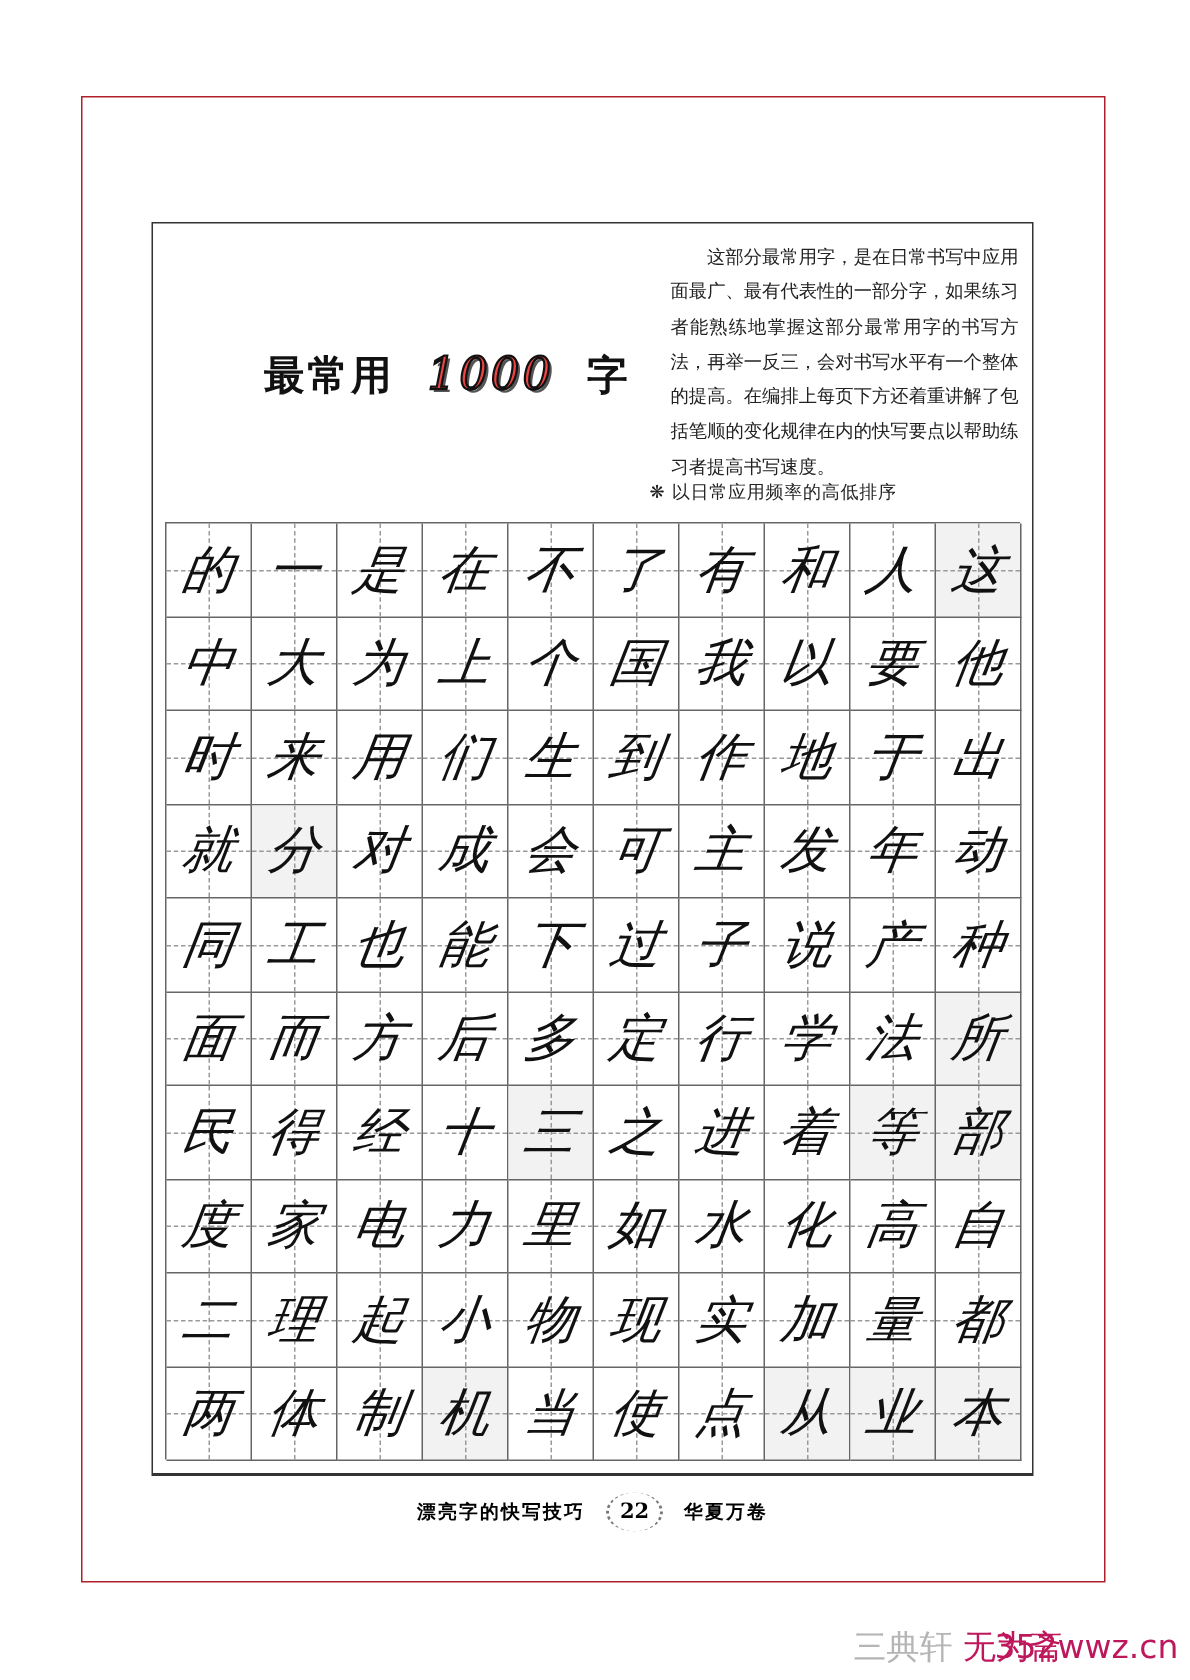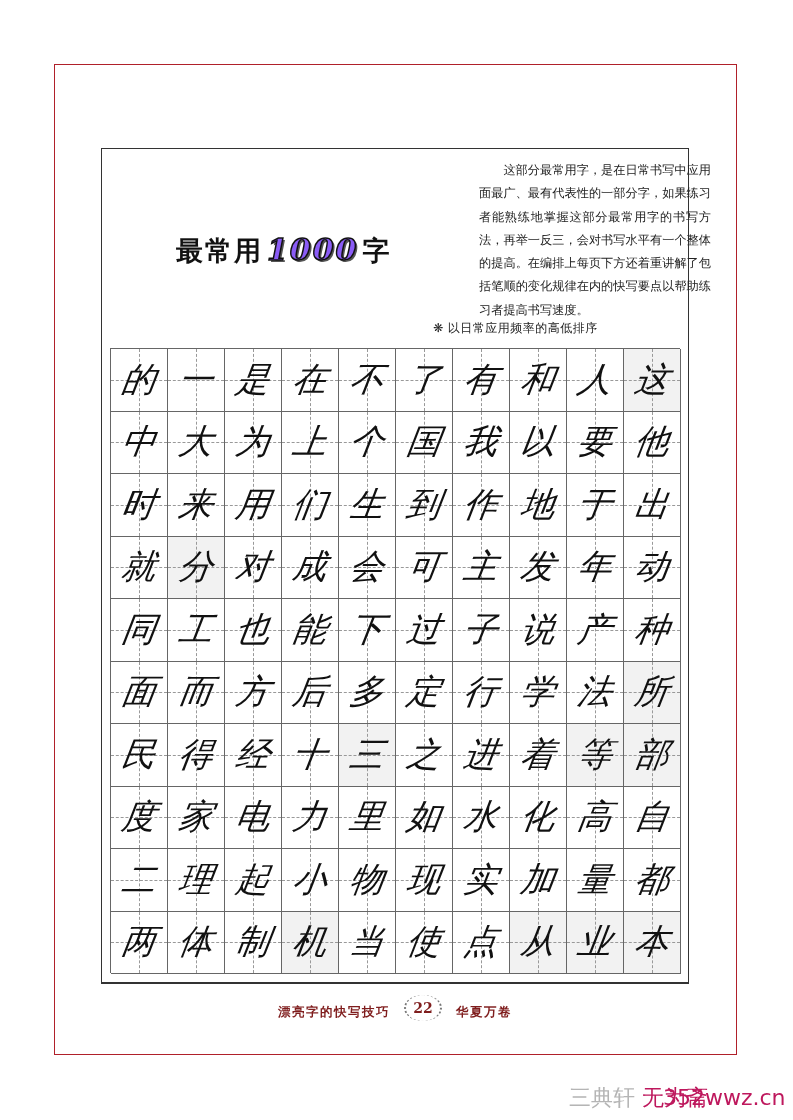--- a/index.html
+++ b/index.html
@@ -4,43 +4,43 @@
 <style>
   html, body { margin:0; padding:0; background:#ffffff; }
   body { width:793px; height:1120px; position:relative; overflow:hidden;
          font-family:"DejaVu Serif", serif; color:#111; }
   .red-border { position:absolute; left:54px; top:64px; width:683px; height:991px;
                 border:1.5px solid #b0202a; box-sizing:border-box; }
   .page-frame { position:absolute; left:101px; top:148px; width:588px; height:836px;
                 border:1.5px solid #333; border-bottom-width:2.5px; box-sizing:border-box; background:#fff; }
   .title { position:absolute; left:176px; top:232px; font-size:27px; font-weight:bold;
            letter-spacing:2px; color:#111; white-space:nowrap; font-family:"DejaVu Serif", serif; }
-  .title .num { font-style:italic; font-weight:bold; font-size:30px; color:#8b5cf6;
-                -webkit-text-stroke:1.5px #111; text-shadow:2px 2px 0 #555; margin:0 4px;
+  .title .num { font-style:italic; font-weight:normal; font-size:30px; color:#ef4444;
+                -webkit-text-stroke:1.5px #111; text-shadow:2px 2px 0 #555; margin:0 22px;
                 font-family:"DejaVu Serif", serif; }
   .intro { position:absolute; left:447px; top:160px; width:232px; font-size:12.2px;
-           line-height:23.3px; color:#222; text-align:justify; font-family:Liberation Mono, monospace;margin-left:32px; }
+           line-height:23.3px; color:#222; text-align:justify; font-family:Liberation Serif, serif; }
   .intro p { margin:0; text-indent:2em; }
   .note { position:absolute; left:433px; top:320px; font-size:12px; color:#222;
           font-family:"DejaVu Sans", sans-serif; letter-spacing:0.5px; }
   .grid { position:absolute; left:110px; top:348px; width:570px; height:625px;
           display:grid; grid-template-columns:repeat(10, 57px); grid-template-rows:repeat(10, 62.5px);
           border-top:1px solid #666; border-left:1px solid #666; box-sizing:border-box; }
   .cell { position:relative; border-right:1px solid #666; border-bottom:1px solid #666;
           box-sizing:border-box; display:flex; align-items:center; justify-content:center;
           font-family:"DejaVu Serif", serif; font-size:34px; font-style:italic; color:#111; }
   .cell::before { content:""; position:absolute; left:50%; top:0; bottom:0;
                   border-left:1px dashed #999; }
   .cell::after { content:""; position:absolute; top:50%; left:0; right:0;
                  border-top:1px dashed #999; }
   .cell span { position:relative; z-index:1; transform:skewX(-8deg); }
   .cell.shaded { background:#f2f2f2; }
   .footer { position:absolute; left:230px; top:995px; width:330px; display:flex;
-            align-items:flex-end; justify-content:center; gap:14px; font-size:12.5px;
-            font-weight:bold; color:#7f1d1d; font-family:"DejaVu Sans", sans-serif; letter-spacing:1.5px; }
+            align-items:center; justify-content:center; gap:14px; font-size:12.5px;
+            font-weight:bold; color:#000000; font-family:"DejaVu Sans", sans-serif; letter-spacing:1.5px; }
   .page-num { display:inline-block; width:34px; height:26px; border-left:2px dotted #777;
               border-right:2px dotted #777; border-radius:50%; text-align:center; line-height:26px;
               font-family:"DejaVu Serif", serif; font-weight:bold; font-size:14px; letter-spacing:0; }
   .watermark { position:absolute; left:569px; top:1083px; font-size:22px; white-space:nowrap;
                font-family:"DejaVu Sans", sans-serif; }
   .watermark .wm-gray { color:#b5b5b5; }
   .watermark .wm-red { color:#be185d; }
   .watermark .wm-url { color:#be185d; margin-left:-52px; }
 </style>
 </head>

